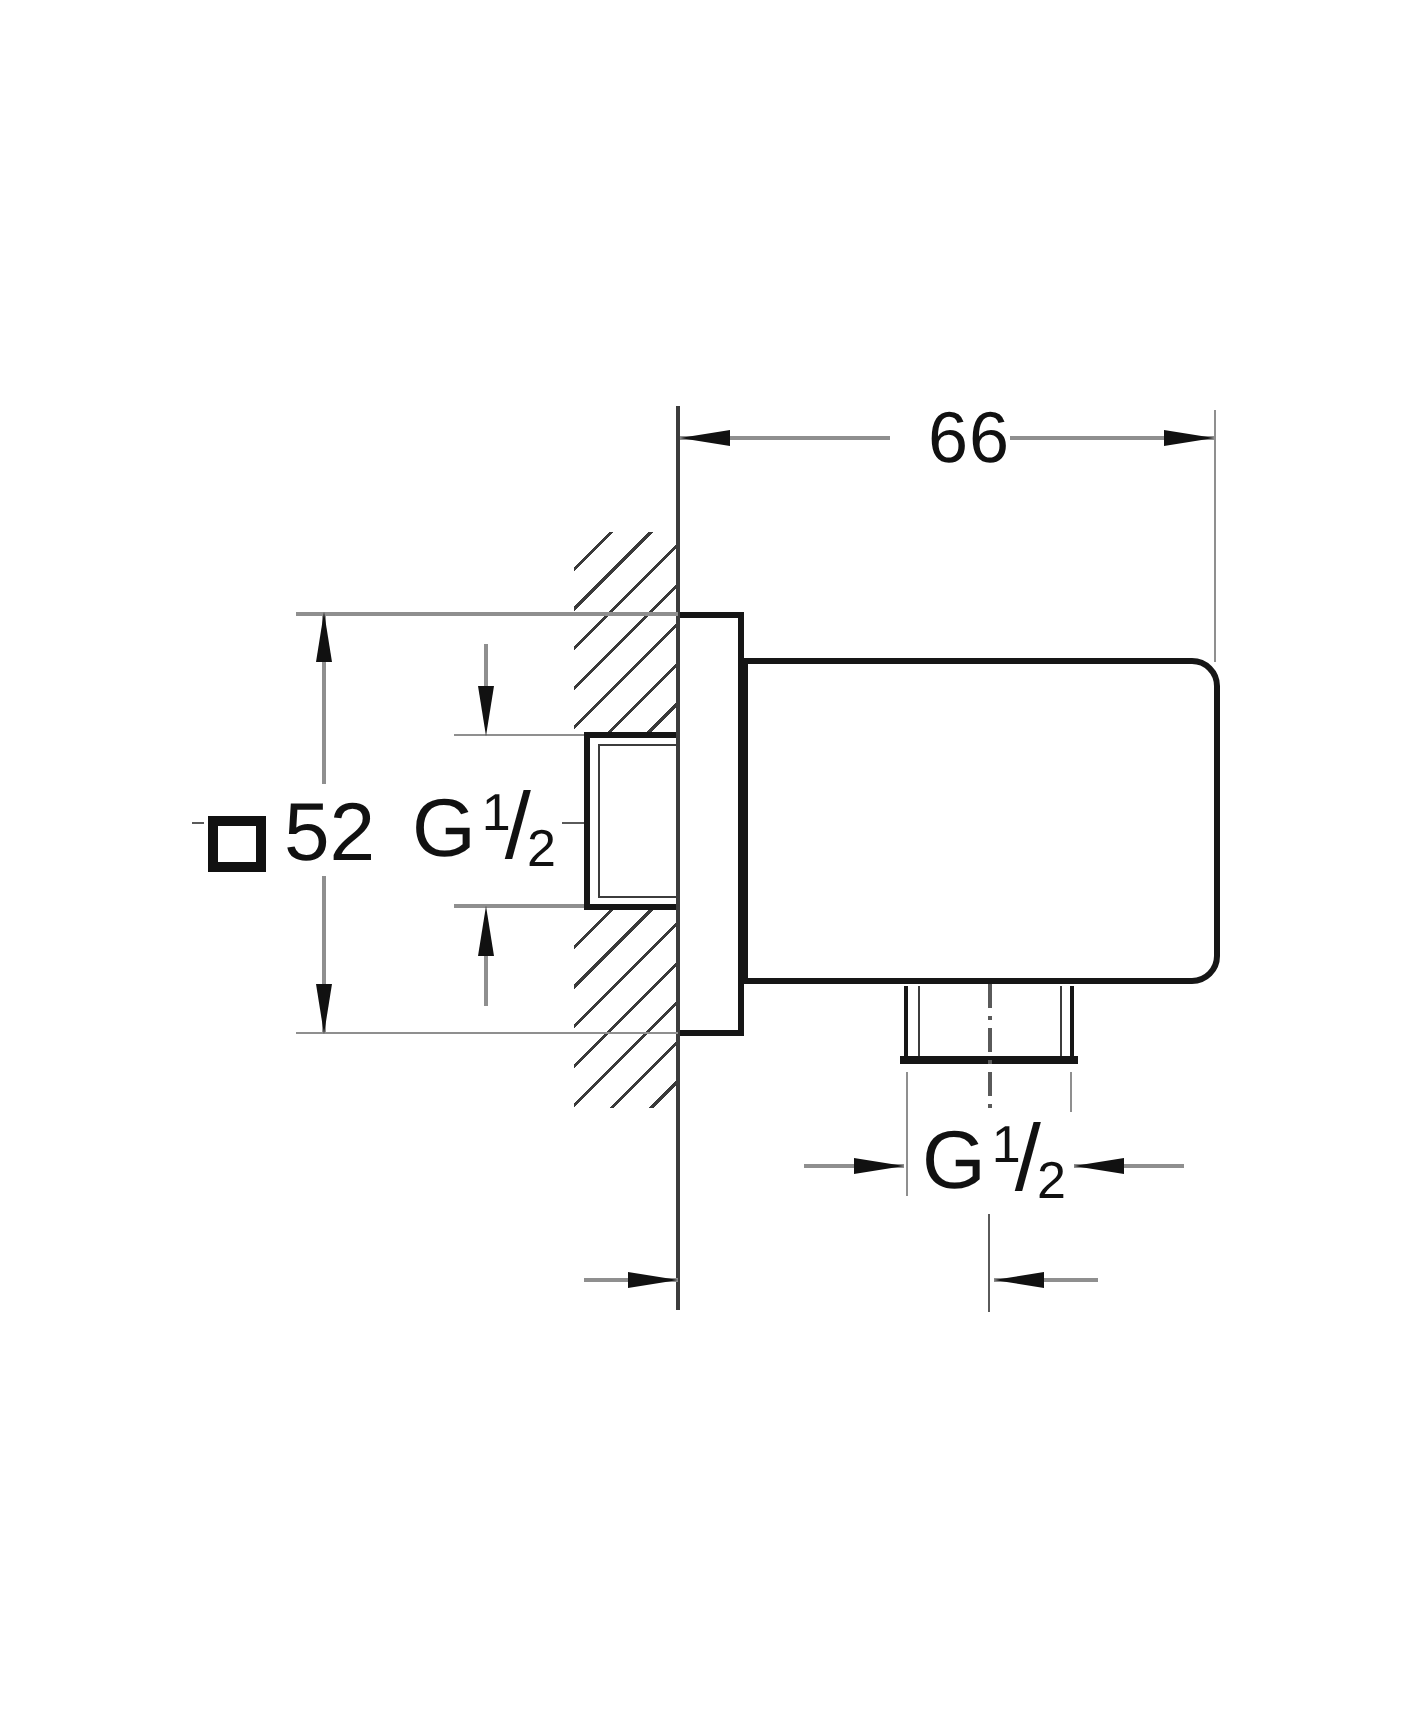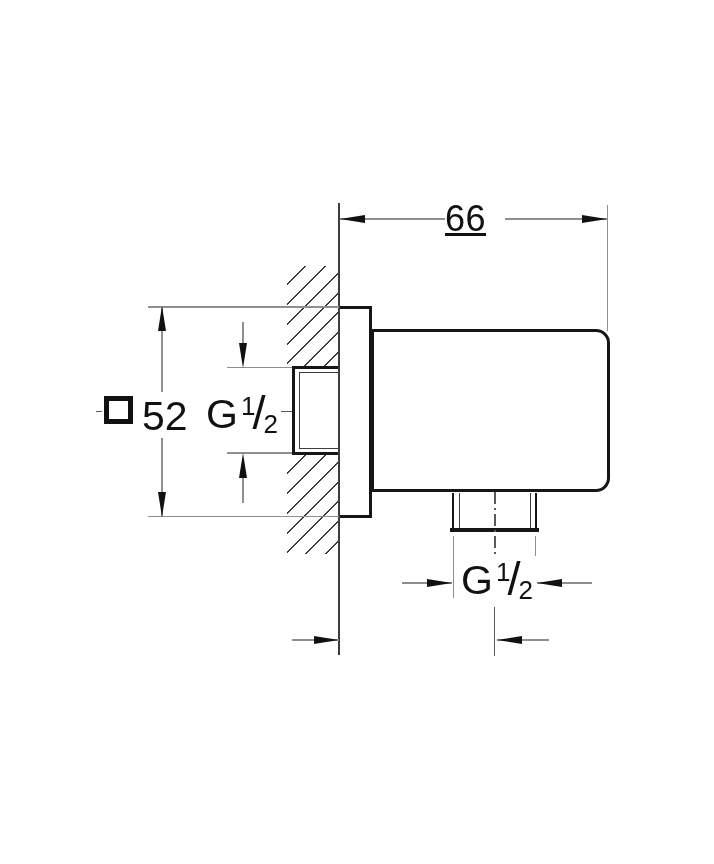--- a/index.html
+++ b/index.html
@@ -34,21 +34,21 @@
   .ah-up   {border-bottom:25px solid #111;border-left:4.5px solid transparent;border-right:4.5px solid transparent;}
   .ah-down {border-top:25px solid #111;border-left:4.5px solid transparent;border-right:4.5px solid transparent;}
   
   .lbl{position:absolute;z-index:5;background:#fff;color:#111;white-space:nowrap;}
   .num{font-size:36px;line-height:36px;letter-spacing:0.5px;}
   .big{font-size:41px;line-height:40px;}
   .gl{display:inline-flex;align-items:baseline;font-size:41px;line-height:40px;}
   .gl .g-sup{font-size:26px;position:relative;top:-13px;margin-left:3px;}
   .gl .g-slash{font-size:47px;line-height:40px;position:relative;top:1px;margin-left:-3px;}
   .gl .g-sub{font-size:26px;position:relative;top:5px;margin-left:-2px;}
-  .sq52{display:flex;align-items:flex-start;gap:9px;padding:2px 2px;}
+  .sq52{display:flex;align-items:flex-end;gap:9px;padding:2px 2px;}
   .square-sym{display:inline-block;width:19px;height:18px;border:5px solid #111;background:#fff;}
 </style>
 </head>
 <body>
 
 <div id="canvas">
 
   <div class="hatch" style="left:287px;top:266px;width:51px;height:100px;"></div>
   <div class="hatch" style="left:287px;top:455px;width:51px;height:99px;"></div>
 
@@ -72,21 +72,21 @@
   <div class="cl" style="left:96px;top:411px;width:8px;height:1.4px;"></div>
   <div class="cl" style="left:279px;top:411px;width:13px;height:1.4px;"></div>
   <div class="cl-dashdot" style="left:494px;top:492px;width:1.5px;height:64px;"></div>
   <div class="cl" style="left:494.2px;top:598px;width:1.3px;height:58px;"></div>
 
   <div class="dl" style="left:606.8px;top:205px;width:1.6px;height:126px;"></div>
   <div class="dl" style="left:340px;top:218px;width:107px;height:1.8px;"></div>
   <div class="dl" style="left:502px;top:218px;width:105px;height:1.8px;"></div>
   <div class="ah ah-left" style="left:340px;top:214.5px;"></div>
   <div class="ah ah-right" style="left:582px;top:214.5px;"></div>
-  <div class="lbl num" style="left:445px;top:201px;width:60px;text-align:left;text-decoration:underline;">66</div>
+  <div class="lbl num" style="left:445px;top:201px;width:60px;text-align:right;">66</div>
 
   <div class="dl" style="left:148px;top:306px;width:191px;height:1.6px;"></div>
   <div class="dl" style="left:148px;top:515.6px;width:191px;height:1.6px;"></div>
   <div class="dl" style="left:161.2px;top:307px;width:1.8px;height:85px;"></div>
   <div class="dl" style="left:161.2px;top:434px;width:1.8px;height:82px;"></div>
   <div class="ah ah-up" style="left:157.5px;top:306px;"></div>
   <div class="ah ah-down" style="left:157.5px;top:492px;"></div>
   <div class="lbl sq52" style="left:102px;top:394px;">
     <span class="square-sym"></span>
     <span class="big">52</span>

